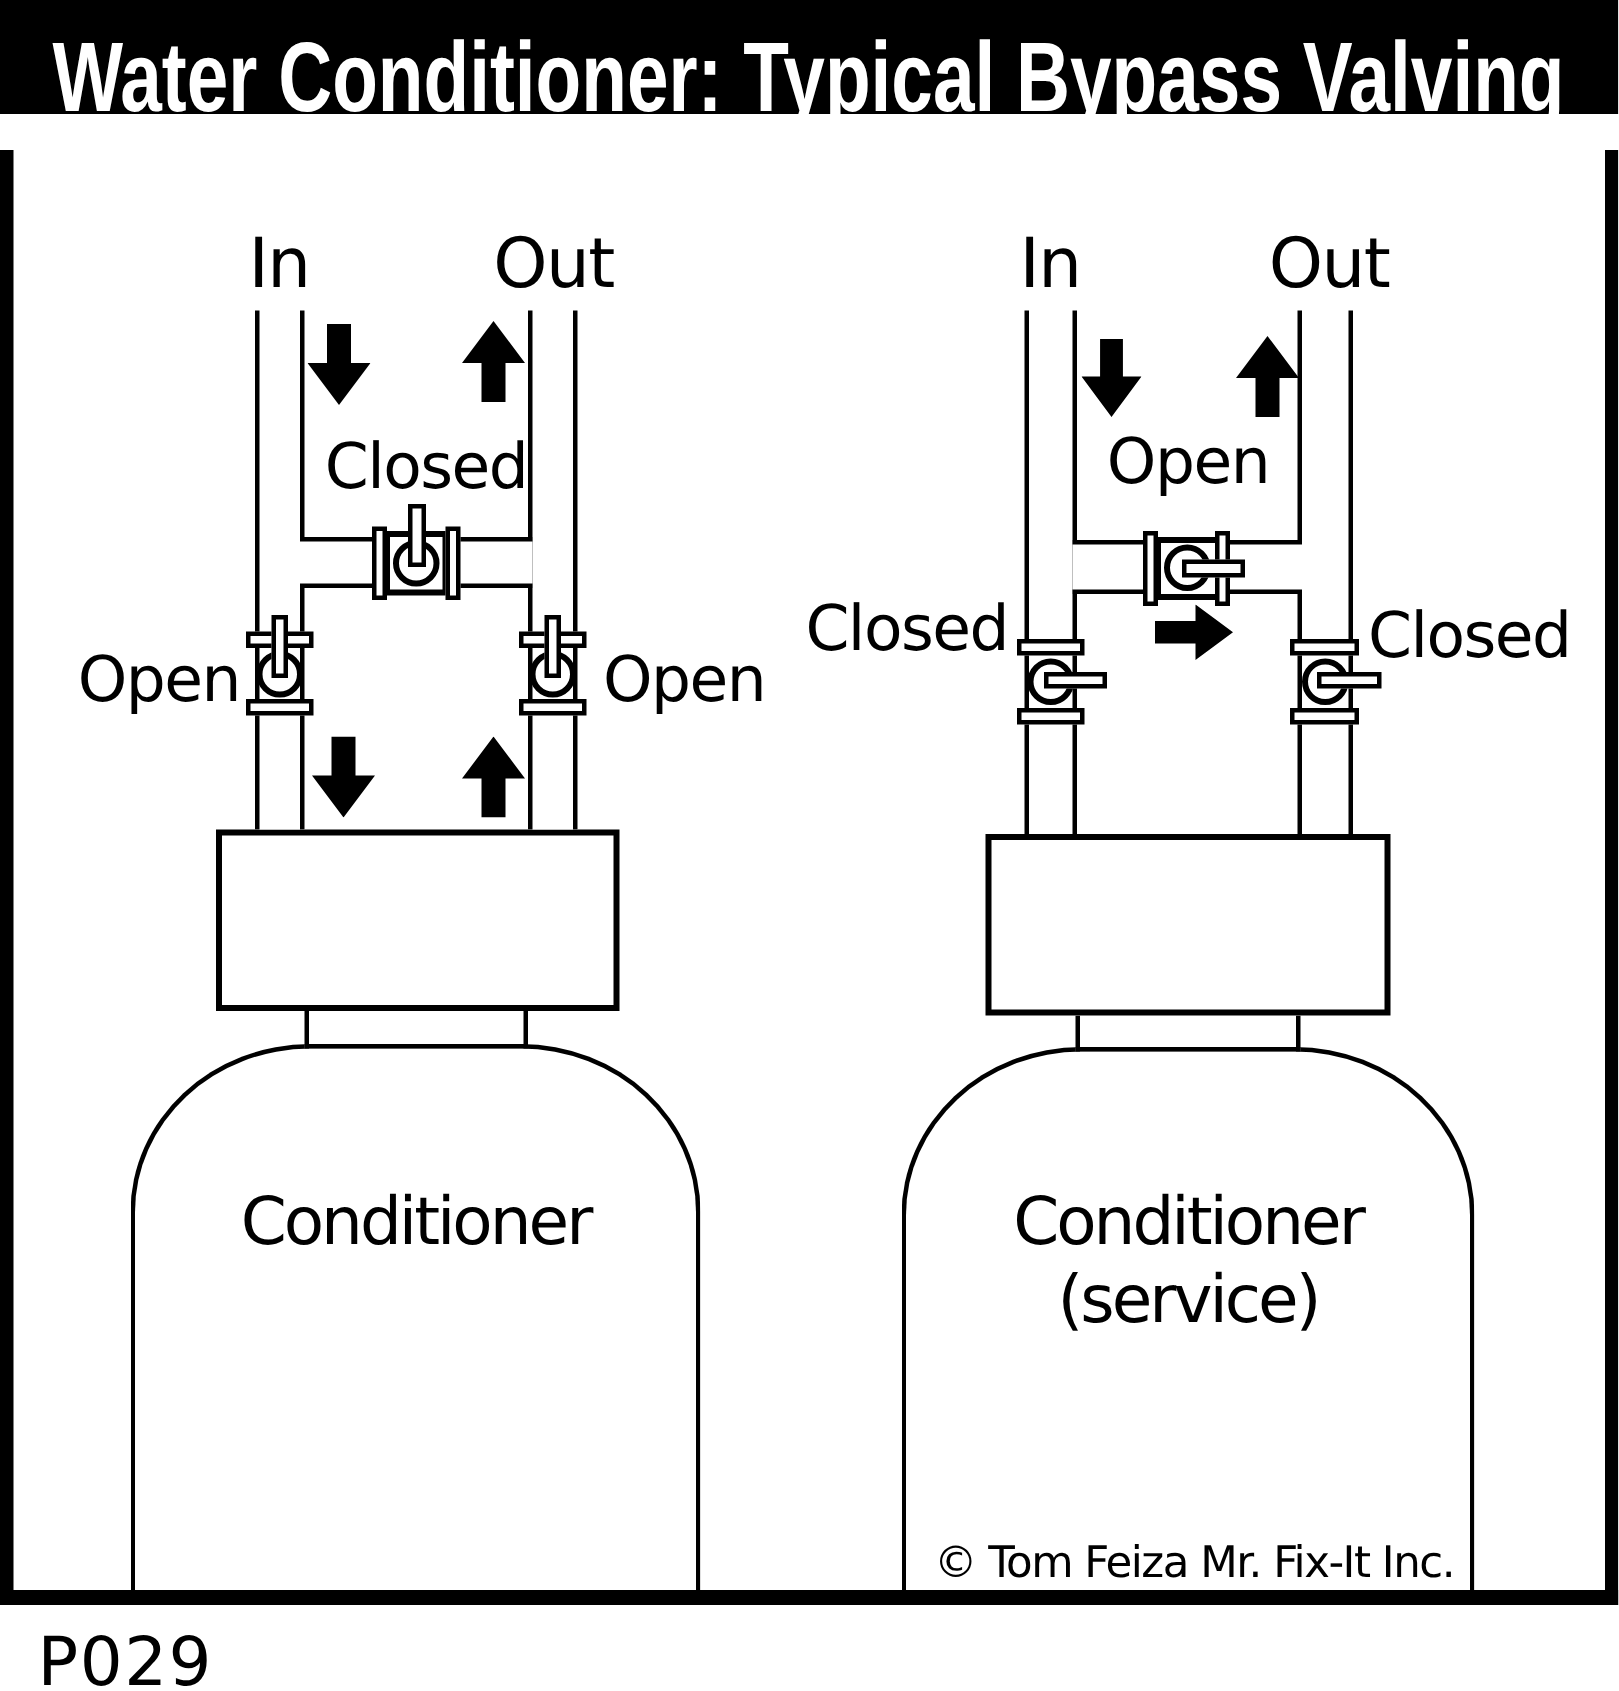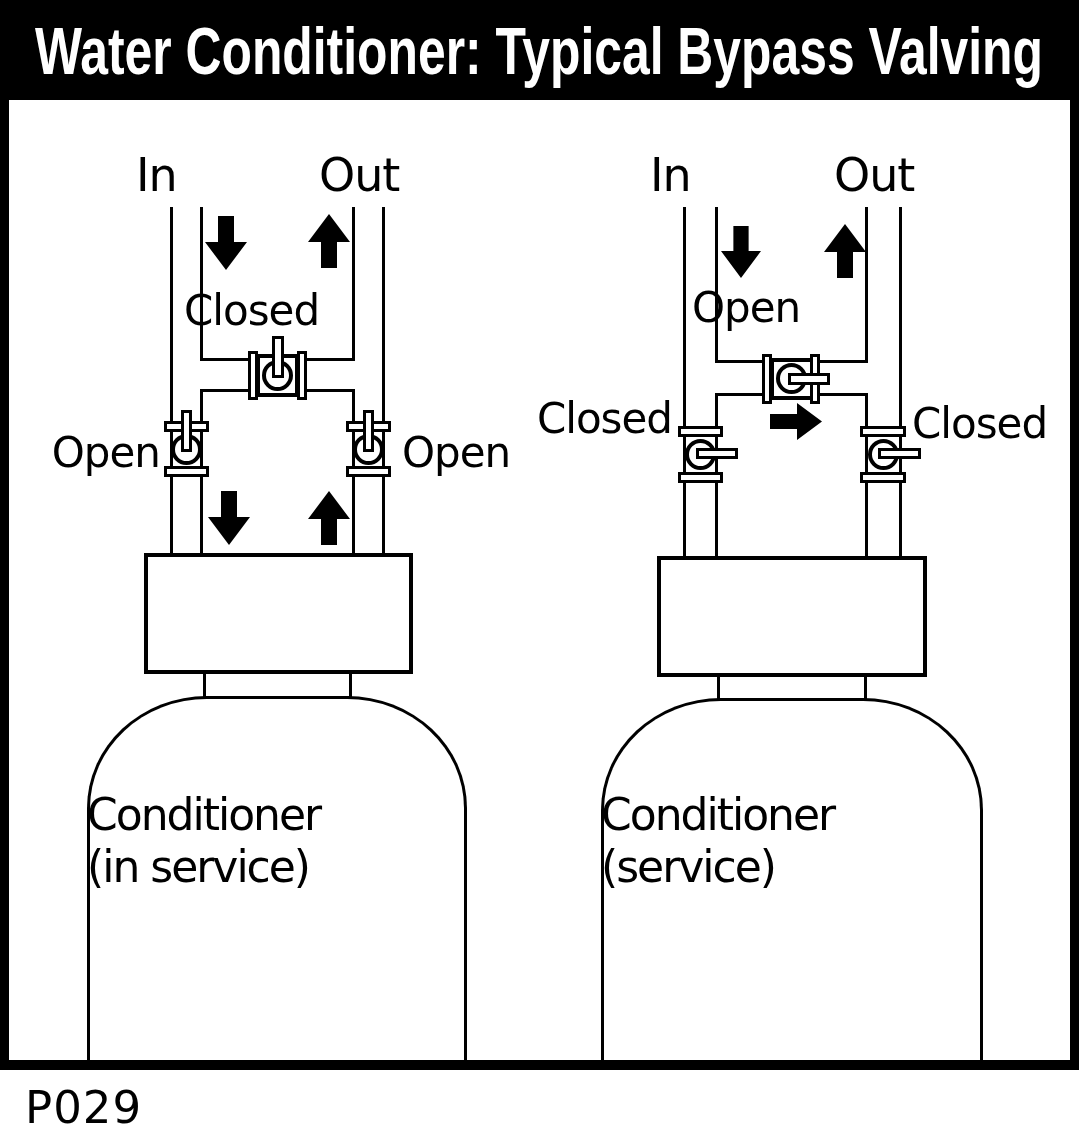--- a/index.html
+++ b/index.html
@@ -7,34 +7,34 @@
   #page{position:relative;width:1079px;height:1127px;background:var(--paper);overflow:hidden;
         font-family:"DejaVu Sans",sans-serif;color:var(--ink);}
   .abs{position:absolute;box-sizing:border-box;}
   .w{background:var(--paper);}
   .b3{border:3px solid var(--ink);}
   .b4{border:4px solid var(--ink);}
   .vpipe{border-top:none;border-bottom:none;}
   .hpipe{border-left:none;border-right:none;}
   .circle{border-radius:50%;}
   .lab{line-height:1;white-space:nowrap;letter-spacing:-1px;}
-  .ctr{text-align:left;}
+  .ctr{text-align:center;}
   .rgt{text-align:right;}
   .arr svg{display:block;width:100%;height:100%;}
   .arr path{fill:var(--ink);}
   .tank{border:3px solid var(--ink);border-bottom:none;
         border-radius:120px 120px 0 0 / 112px 112px 0 0;}
   .neck{border:3px solid var(--ink);border-top:none;}
 </style>
 </head>
 <body>
 
 <div id="page">
 
-  <div class="abs" style="left:0;top:0;width:1079px;height:100px;background:var(--ink);">
+  <div class="abs" style="left:0;top:0;width:1079px;height:76px;background:var(--ink);">
     <svg width="1079" height="100">
       <text x="539" y="74" text-anchor="middle" font-size="66" font-weight="bold" fill="#ffffff" textLength="1008" lengthAdjust="spacingAndGlyphs" font-family="Liberation Sans, sans-serif">Water Conditioner: Typical Bypass Valving</text>
     </svg>
   </div>
 
   <div class="abs" style="left:0;top:100px;width:1079px;height:970px;background:var(--paper);
               border-left:9px solid var(--ink);border-right:9px solid var(--ink);
               border-bottom:10px solid var(--ink);"></div>
 
   <div class="abs" style="left:0;top:0;width:1079px;height:1127px;">
@@ -86,21 +86,20 @@
           <path d="M13 54H29V28H42L21 0L0 28H13Z"></path>
         </svg>
     </div>
 
     <div class="abs lab ctr" style="left:136px;top:152px;width:100px;font-size:46px;">In</div>
     <div class="abs lab ctr" style="left:319px;top:152px;width:100px;font-size:46px;">Out</div>
     <div class="abs lab ctr" style="left:184px;top:290px;width:200px;font-size:42px;">Closed</div>
     <div class="abs lab rgt" style="left:28px;top:432px;width:132px;font-size:42px;">Open</div>
     <div class="abs lab" style="left:402px;top:432px;width:132px;font-size:42px;">Open</div>
     <div class="abs lab ctr" style="left:87px;top:793px;width:380px;font-size:44px;letter-spacing:-2px;">Conditioner</div>
-    <div class="abs lab ctr" style="left:87px;top:845px;width:380px;font-size:44px;letter-spacing:-2px;">(in service)</div>
   </div>
 
   <div class="abs" style="left:0;top:0;width:1079px;height:1127px;">
 
     <div class="abs w tank" style="left:601px;top:698px;width:382px;height:362px;"></div>
 
     <div class="abs w neck" style="left:717px;top:677px;width:150px;height:24px;"></div>
 
     <div class="abs w b4" style="left:657px;top:556px;width:270px;height:121px;"></div>
 
@@ -141,17 +140,18 @@
         </svg>
     </div>
 
     <div class="abs lab ctr" style="left:650px;top:152px;width:100px;font-size:46px;">In</div>
     <div class="abs lab ctr" style="left:834px;top:152px;width:104px;font-size:46px;">Out</div>
     <div class="abs lab ctr" style="left:692px;top:287px;width:200px;font-size:42px;">Open</div>
     <div class="abs lab rgt" style="left:508px;top:398px;width:164px;font-size:42px;">Closed</div>
     <div class="abs lab" style="left:912px;top:403px;width:164px;font-size:42px;">Closed</div>
     <div class="abs lab ctr" style="left:601px;top:793px;width:382px;font-size:44px;letter-spacing:-2px;">Conditioner</div>
     <div class="abs lab ctr" style="left:601px;top:845px;width:382px;font-size:44px;letter-spacing:-2px;">(service)</div>
+    <div class="abs lab ctr" style="left:596px;top:1027px;width:400px;font-size:29px;letter-spacing:-1px;">© Tom Feiza Mr. Fix-It Inc.</div>
   </div>
 
   <div class="abs lab" style="left:25px;top:1085px;width:200px;font-size:45px;letter-spacing:1px;">P029</div>
 
 </div>
 
 </body></html>

